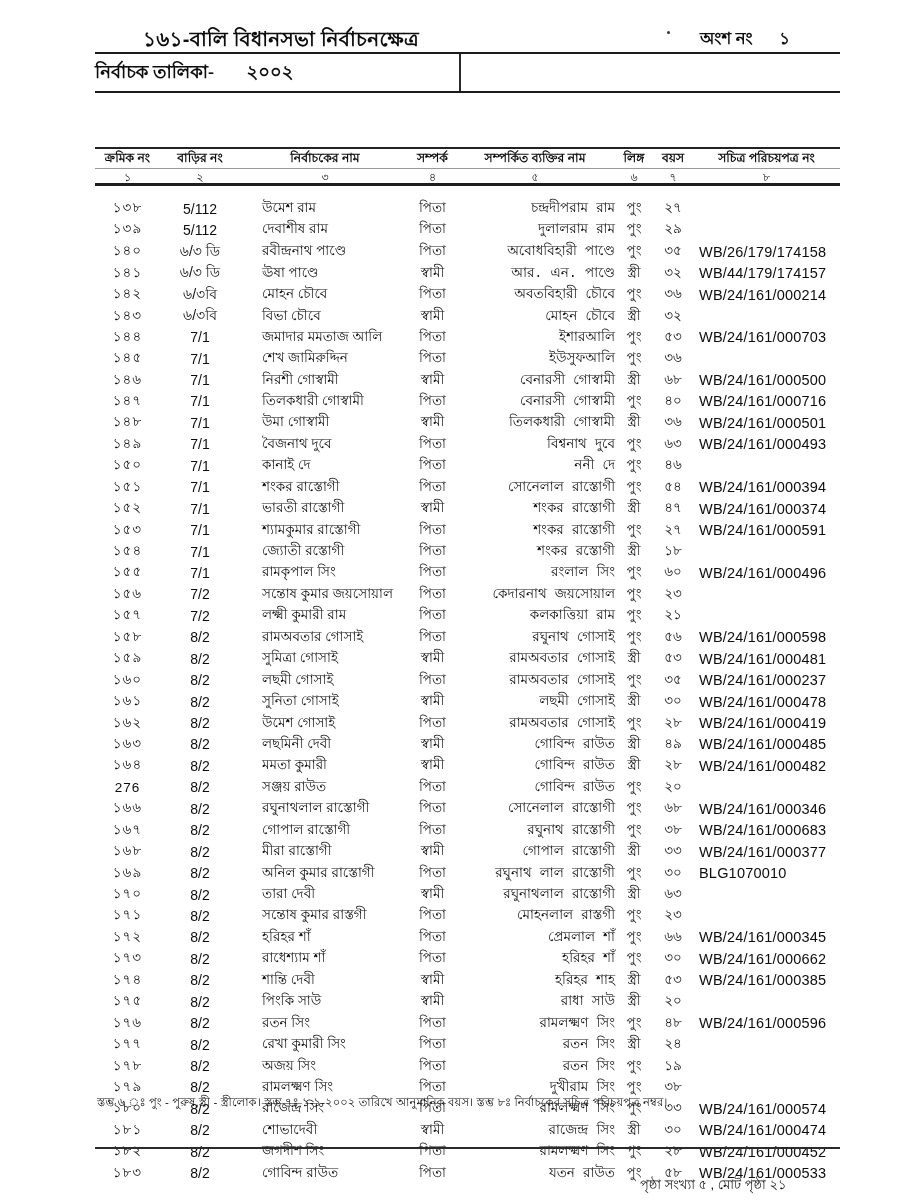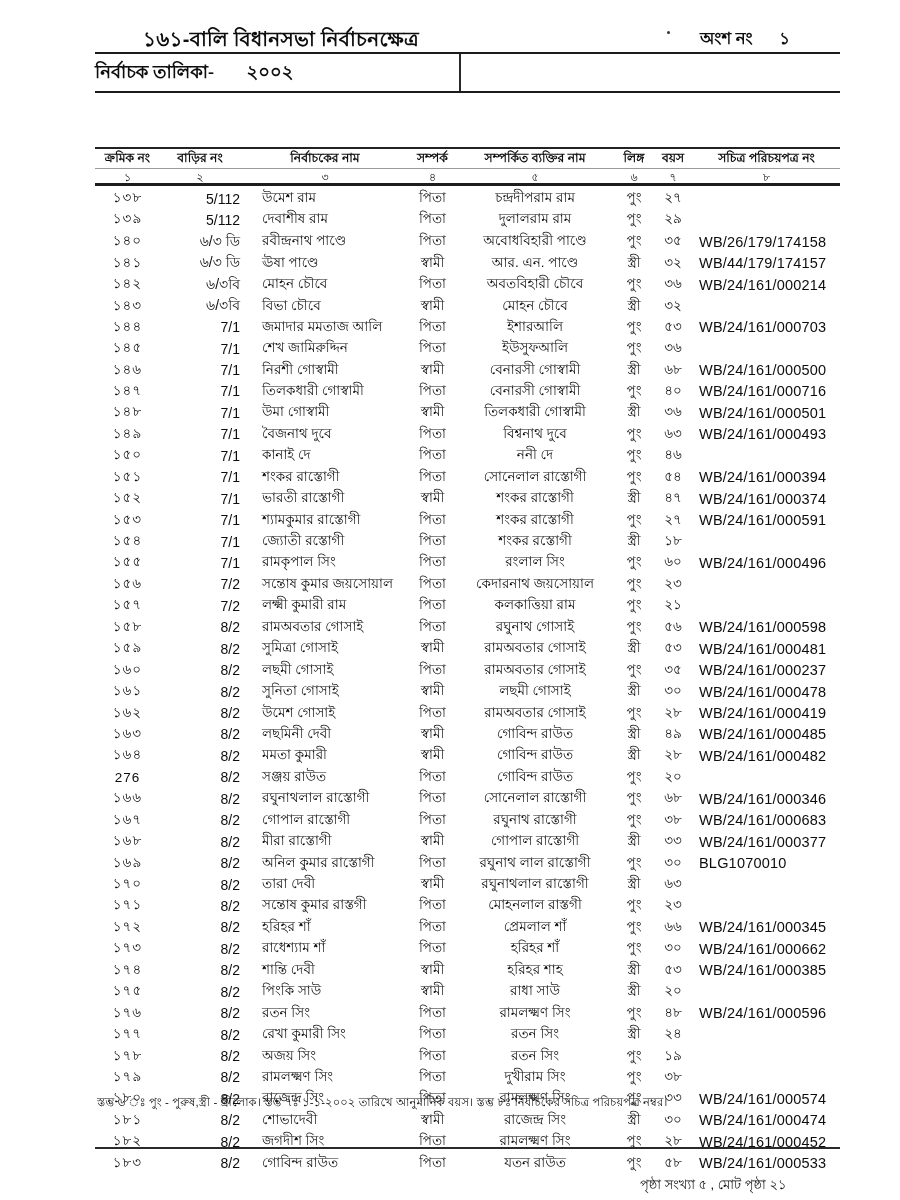--- a/index.html
+++ b/index.html
@@ -49,28 +49,28 @@
     font-weight:bold; font-size:12.3px;margin-top:28px;
   }
   .hrow span { text-align:center; white-space:nowrap; }
   .hnums {
     border-top:1px solid #9a9a9a;
     border-bottom:3px solid #1c1c1c;
     height:14px; align-items:center;
     font-size:11px;
   }
   .hnums span { text-align:center; }
-  .tbody { margin-top:1px; }
+  .tbody { margin-top:11px; }
   .trow { height:21.45px; align-items:center; font-size:13.5px; }
   .trow .cell { white-space:nowrap; overflow:visible; }
   .c1 { text-align:center; letter-spacing:1px; }
-  .c2 { text-align:right; font-size:14px; }
+  .c2 { text-align:center; font-size:14px; }
   .c3 { text-align:left; padding-left:22px; }
   .c4 { text-align:center; }
-  .c5 { text-align:center; }
+  .c5 { text-align:right;font-family:Liberation Mono, monospace; }
   .c6 { text-align:center; }
   .c7 { text-align:center; }
   .c8 { text-align:left; padding-left:6px; font-size:14.5px; letter-spacing:0.2px; }
   
   .footer-rule {
     position:absolute; left:95px; top:1147px; width:745px;
     border-top:2.5px solid #2a2a2a;
   }
   .footer-note {
     position:absolute; left:97px; top:1094px;

